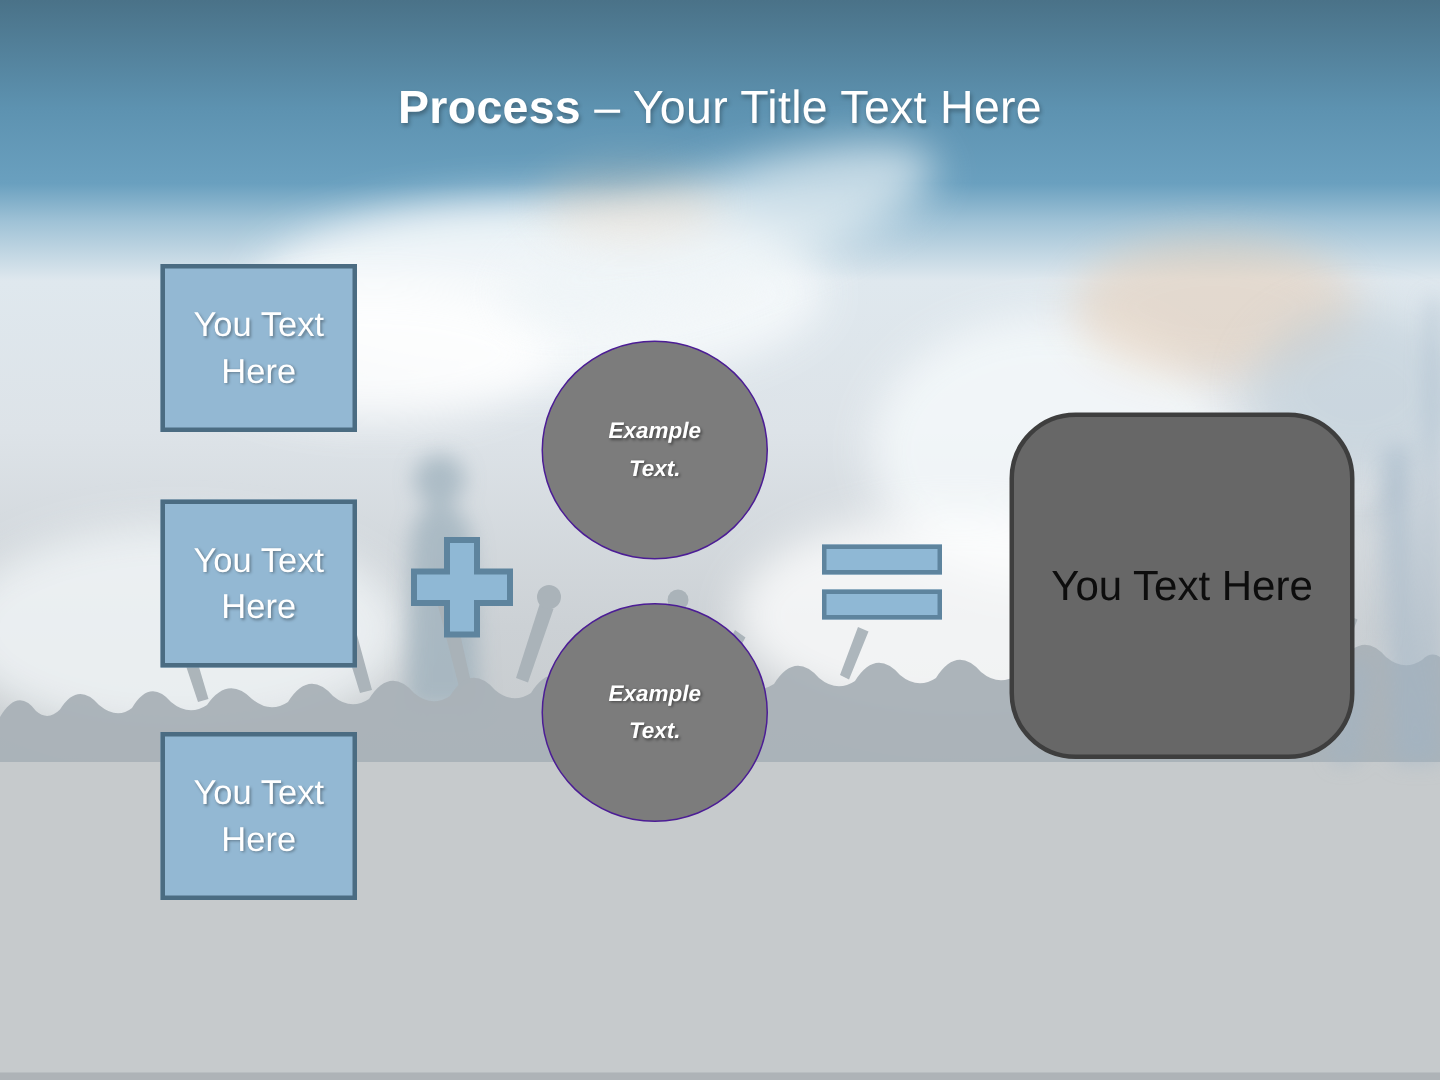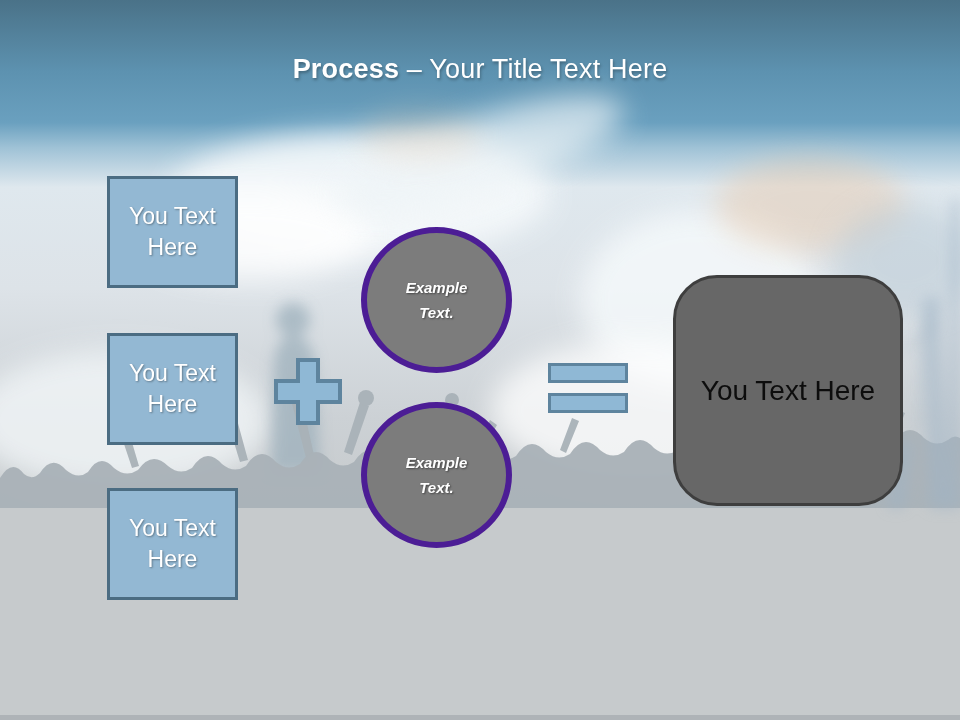--- a/index.html
+++ b/index.html
@@ -6,21 +6,21 @@
   .slide{
     position:relative;width:960px;height:720px;overflow:hidden;
     font-family:"Liberation Sans",sans-serif;
     background:#c6cacc;
   }
   .bg-svg{position:absolute;left:0;top:0;width:960px;height:720px;display:block;}
 
   
   .title{
     position:absolute;left:0;top:54px;width:960px;text-align:center;
-    font-size:27px;color:#ffffff;letter-spacing:.2px;
+    font-size:31px;color:#ffffff;letter-spacing:.2px;
     text-shadow:1px 2px 3px rgba(0,0,0,.30);
     z-index:3;
   }
   .title .bold{font-weight:bold;}
 
   
   .blue-box{
     position:absolute;left:107px;width:131px;height:112px;
     box-sizing:border-box;
     background:#93b8d3;border:3px solid #4b6c82;
@@ -42,21 +42,21 @@
     position:absolute;left:0;width:80px;height:20px;box-sizing:border-box;
     background:#8fb8d5;border:3px solid #5e849e;
   }
   .eq-bar.top{top:0;}
   .eq-bar.bot{top:30px;}
 
   
   .gray-circle{
     position:absolute;left:361px;width:151px;height:146px;
     box-sizing:border-box;border-radius:50%;
-    background:#7c7c7c;border:6px solid #4c1d95;
+    background:#7c7c7c;border:1px solid #4c1d95;
     display:flex;align-items:center;justify-content:center;text-align:center;
     color:#ffffff;font-size:15px;font-weight:bold;font-style:italic;line-height:1.7;
     text-shadow:1px 1px 2px rgba(0,0,0,.45);
     padding:0 36px;z-index:3;
   }
   .gray-circle.c1{top:227px;}
   .gray-circle.c2{top:402px;}
 
   
   .result-box{

